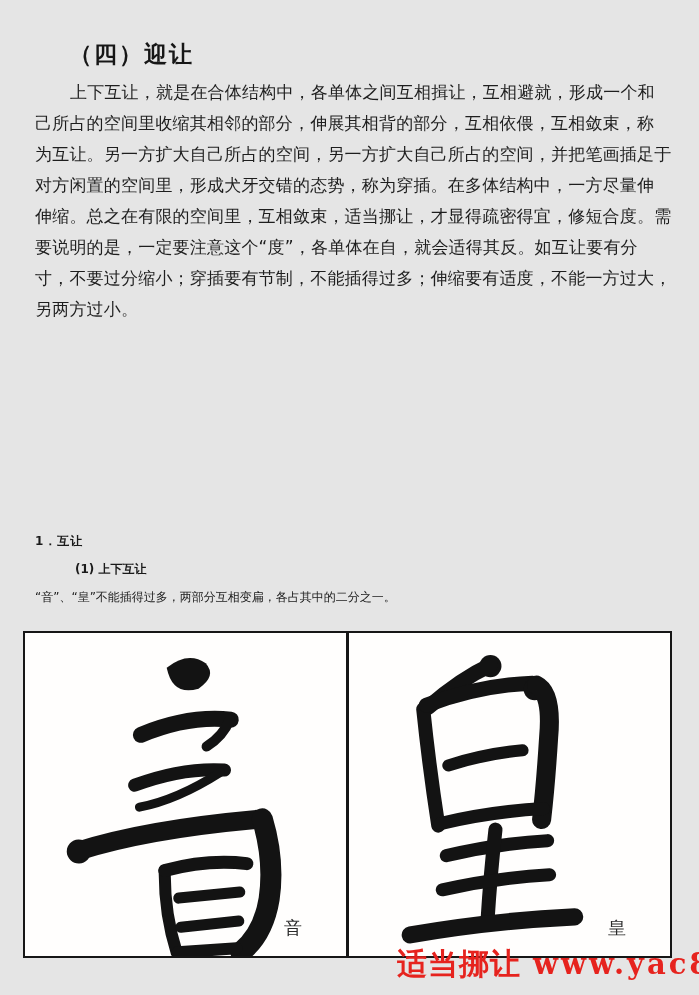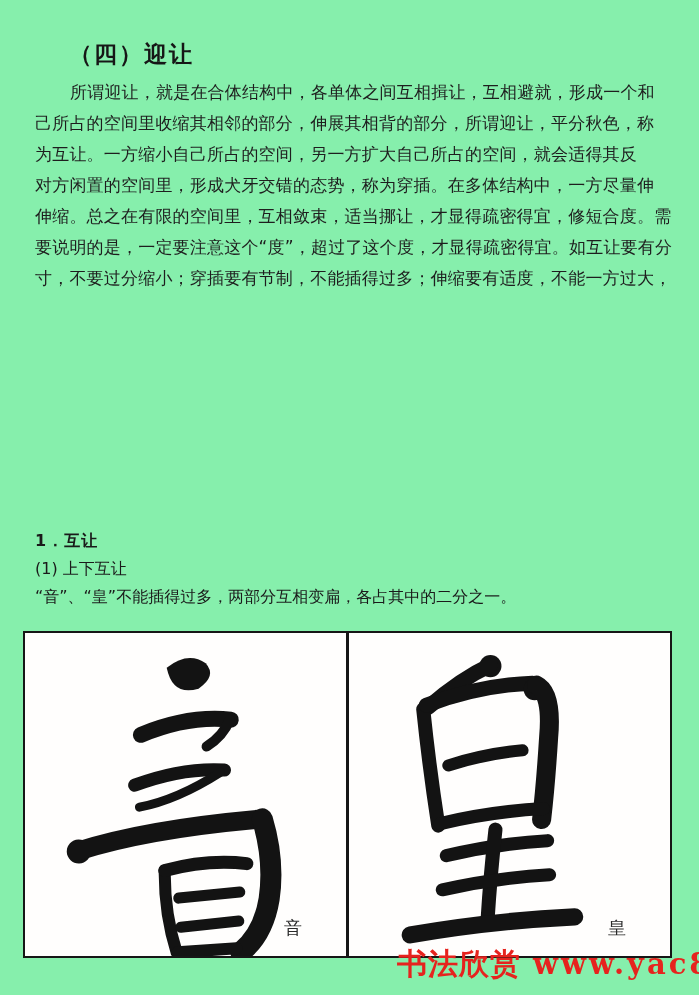--- a/index.html
+++ b/index.html
@@ -1,34 +1,34 @@
 <!DOCTYPE html>
 <html><head>
 <meta charset="utf-8">
 <style>
   html,body{margin:0;padding:0;}
   body{
     width:699px;height:995px;background:#ffffff;
     font-family:"DejaVu Sans","Liberation Sans",sans-serif;
     color:#1b1b1b;overflow:hidden;
   }
-  .page{position:relative;width:699px;height:995px;background:#86efac;overflow:hidden;}
+  .page{position:relative;width:699px;height:995px;background:#e5e5e5;overflow:hidden;}
 
   .title{
     position:absolute;left:69px;top:24px;
     font-size:23px;font-weight:bold;letter-spacing:2px;color:#161616;
   }
 
   .para{position:absolute;left:35px;top:77px;width:640px;font-size:17px;color:#1e1e1e;}
   .para .line{height:31px;line-height:31px;white-space:nowrap;letter-spacing:0.2px;}
   .para .line.indent{padding-left:35px;}
 
-  .sec{position:absolute;left:35px;top:527px;font-size:16px;color:#1a1a1a;}
+  .sec{position:absolute;left:35px;top:527px;font-size:12px;color:#1a1a1a;}
   .sec .h2{font-weight:bold;height:28px;line-height:28px;letter-spacing:1px;}
-  .sec .h3{font-weight:normal;height:28px;line-height:28px;}
+  .sec .h3{font-weight:bold;height:28px;line-height:28px;margin-left:40px;}
   .sec .desc{height:28px;line-height:28px;font-weight:normal;}
 
   .frame{
     position:absolute;left:23px;top:631px;width:649px;height:327px;
     border:2.5px solid #161616;box-sizing:border-box;
     display:flex;background:#fffefd;
   }
   .cell{position:relative;margin:0;flex:1;overflow:hidden;}
   .cell.right{border-left:3px solid #161616;}
   .glyph{position:absolute;left:0;top:0;width:100%;height:100%;}
@@ -48,27 +48,28 @@
   }
 </style>
 </head>
 <body>
 
 <div class="page">
 
   <h1 class="title">（四）迎让</h1>
 
   <div class="para">
-    <div class="line indent">所谓迎让，就是在合体结构中，各单体之间互相揖让，互相避就，形成一个和</div>
-    <div class="line">己所占的空间里收缩其相邻的部分，伸展其相背的部分，所谓迎让，平分秋色，称</div>
-    <div class="line">为互让。一方缩小自己所占的空间，另一方扩大自己所占的空间，就会适得其反</div>
+    <div class="line indent">上下互让，就是在合体结构中，各单体之间互相揖让，互相避就，形成一个和</div>
+    <div class="line">己所占的空间里收缩其相邻的部分，伸展其相背的部分，互相依偎，互相敛束，称</div>
+    <div class="line">为互让。另一方扩大自己所占的空间，另一方扩大自己所占的空间，并把笔画插足于</div>
     <div class="line">对方闲置的空间里，形成犬牙交错的态势，称为穿插。在多体结构中，一方尽量伸</div>
     <div class="line">伸缩。总之在有限的空间里，互相敛束，适当挪让，才显得疏密得宜，修短合度。需</div>
-    <div class="line">要说明的是，一定要注意这个“度”，超过了这个度，才显得疏密得宜。如互让要有分</div>
+    <div class="line">要说明的是，一定要注意这个“度”，各单体在自，就会适得其反。如互让要有分</div>
     <div class="line">寸，不要过分缩小；穿插要有节制，不能插得过多；伸缩要有适度，不能一方过大，</div>
+    <div class="line">另两方过小。</div>
   </div>
 
   <div class="sec">
     <div class="h2">1．互让</div>
     <div class="h3">(1) 上下互让</div>
     <div class="desc">“音”、“皇”不能插得过多，两部分互相变扁，各占其中的二分之一。</div>
   </div>
 
   <div class="frame">
 
@@ -109,16 +110,16 @@
           <path d="M92,256 Q146,244 199,241" stroke-width="13"></path>
           <path d="M60,301 Q140,287 224,283" stroke-width="17"></path>
         </g>
       </svg>
       <figcaption class="cell-label">皇</figcaption>
     </figure>
 
   </div>
 
   <div class="watermark" style="color: rgb(230, 35, 30);">
-    <span class="site">书法欣赏</span><span class="url">www.yac8.com</span>
+    <span class="site">适当挪让</span><span class="url">www.yac8.com</span>
   </div>
 
 </div>
 
 </body></html>

